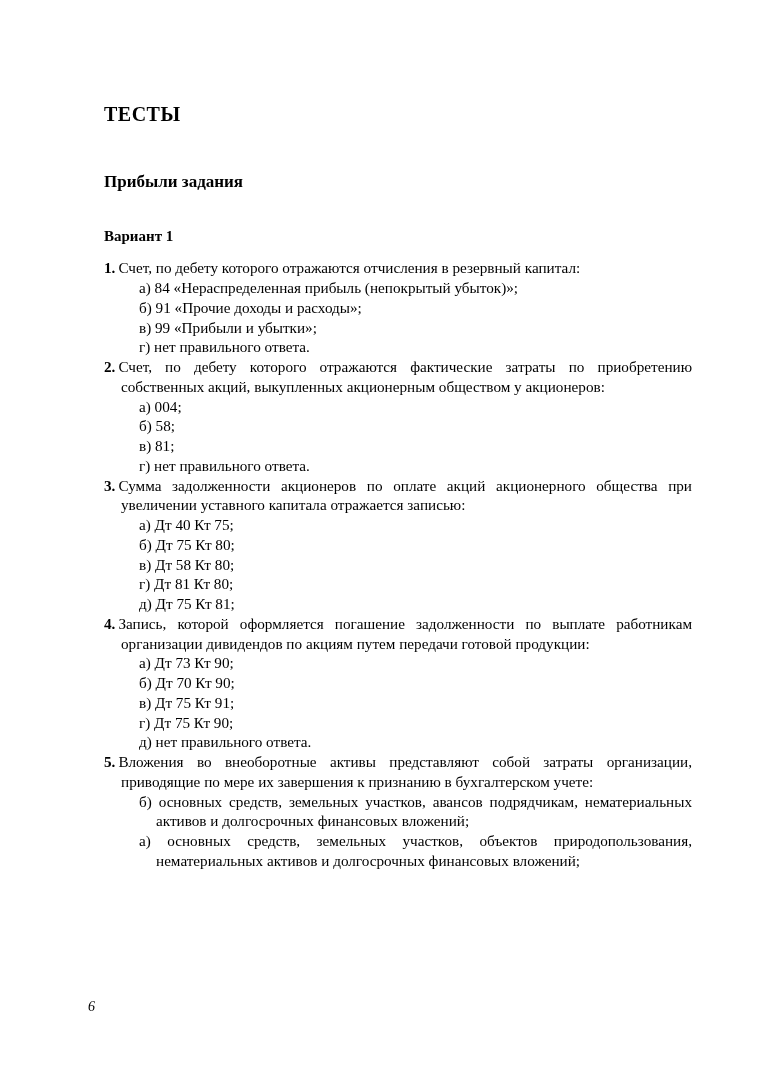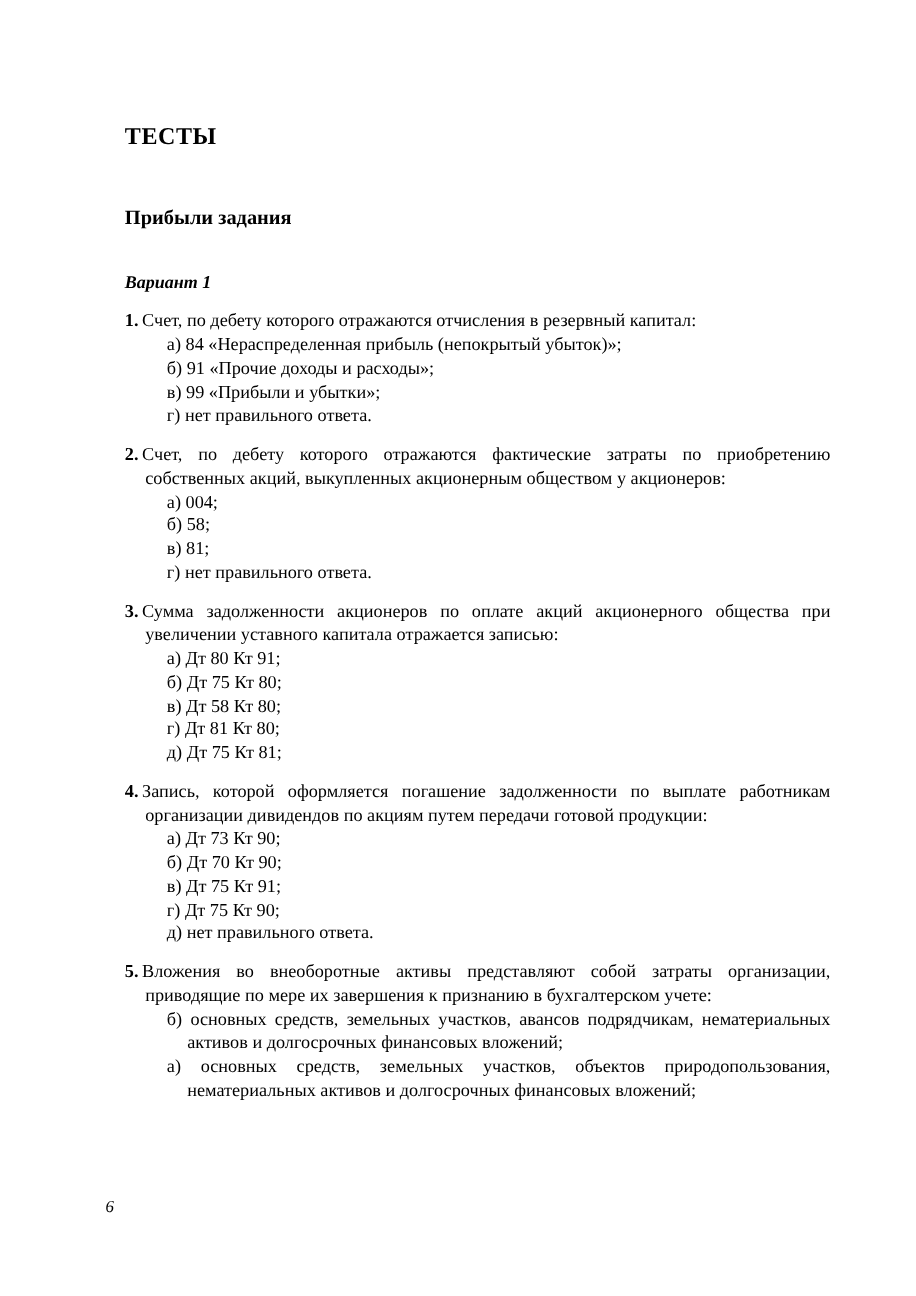--- a/index.html
+++ b/index.html
@@ -42,29 +42,28 @@
     font-size: 17px;
     font-weight: bold;
     margin: 46px 0 0 0;
     line-height: 1.2;
   }
   h3.variant-title {
     font-size: 15px;
     font-weight: bold;
     margin: 35px 0 0 0;
     line-height: 1.2;
-    font-style: italic;
   }
   .question-list {
     margin: 13px 0 0 0;
     padding: 0;
     list-style: none;
   }
   .question {
-    margin: 12px 0 0 0;
+    margin: 0 0 0 0;
     padding: 0;
   }
   .q-text {
     font-size: 15.2px;
     line-height: 1.30;
     text-align: justify;
     text-indent: 0;
     margin: 0;
     padding-left: 17px;
     text-justify: inter-word;
@@ -130,21 +129,21 @@
           <p class="option">а) 004;</p>
           <p class="option">б) 58;</p>
           <p class="option">в) 81;</p>
           <p class="option">г) нет правильного ответа.</p>
         </div>
       </div>
 
       <div class="question">
         <p class="q-text"><span class="q-num">3.</span><span>Сумма задолженности акционеров по оплате акций акционерного общества при увеличении уставного капитала отражается записью:</span></p>
         <div class="options">
-          <p class="option">а) Дт 80 Кт 91;</p>
+          <p class="option">а) Дт 40 Кт 75;</p>
           <p class="option">б) Дт 75 Кт 80;</p>
           <p class="option">в) Дт 58 Кт 80;</p>
           <p class="option">г) Дт 81 Кт 80;</p>
           <p class="option">д) Дт 75 Кт 81;</p>
         </div>
       </div>
 
       <div class="question">
         <p class="q-text"><span class="q-num">4.</span><span>Запись, которой оформляется погашение задолженности по выплате работникам организации дивидендов по акциям путем передачи готовой продукции:</span></p>
         <div class="options">

